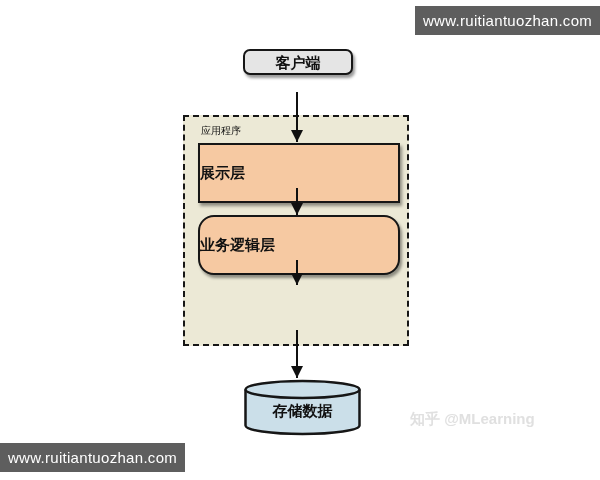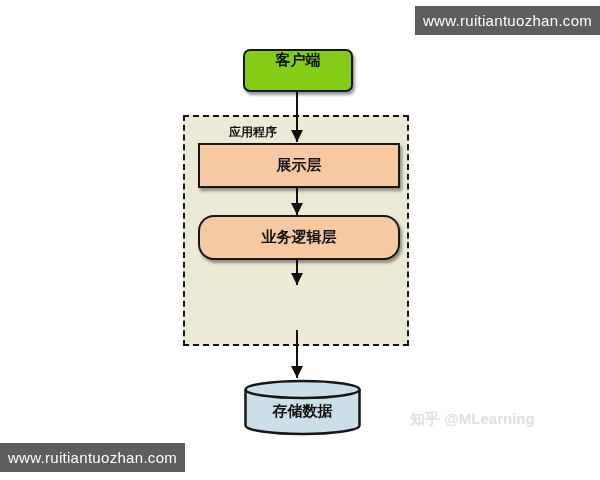--- a/index.html
+++ b/index.html
@@ -14,43 +14,43 @@
     position: absolute; height: 29px; background: #5e5e5e;
     color: #ffffff; font-family: "Liberation Sans", "DejaVu Sans", sans-serif;
     font-weight: normal; font-size: 15px; letter-spacing: 0.3px;
     display: flex; align-items: center; justify-content: center;
   }
   .wm-bar-top { top: 6px; right: 0; width: 185px; }
   .wm-bar-bottom { top: 443px; left: 0; width: 185px; }
 
   
   .client-box {
-    position: absolute; left: 243px; top: 49px; width: 110px; height: 43px;
-    background: #84cc16; border: 2px solid #161616; border-radius: 7px;
+    position: absolute; left: 243px; top: 49px; width: 110px; height: 26px;
+    background: #e5e5e5; border: 2px solid #161616; border-radius: 7px;
     box-shadow: 2px 3px 3px rgba(0,0,0,0.40);
-    display: flex; align-items: flex-start; justify-content: center;
+    display: flex; align-items: flex-end; justify-content: center;
     font-size: 15px; font-weight: bold; color: #111;
   }
 
   
   .app-container {
     position: absolute; left: 183px; top: 115px; width: 226px; height: 231px;
     background: #ece9d6; border: 2px dashed #161616;
   }
   .app-container-label {
     position: absolute; left: 16px; top: 7px;
-    font-size: 12px; font-weight: bold; color: #111; margin-left: 28px;
+    font-size: 10px; font-weight: normal; color: #111;
   }
 
   
   .layer-box {
-    position: absolute; left: 198px; width: 202px; height: 45px;
+    position: absolute; left: 198px; width: 202px; height: 60px;
     background: #f6c9a2; border: 2px solid #161616;
     box-shadow: 2px 3px 3px rgba(0,0,0,0.40);
-    display: flex; align-items: center; justify-content: center;
+    display: flex; align-items: center; justify-content: flex-start;
     font-size: 15px; font-weight: bold; color: #111;
   }
   .layer-1 { top: 143px; }
   .layer-2 { top: 215px; border-radius: 16px; }
   .layer-3 { top: 285px; }
 
   
   .arrow {
     position: absolute; width: 2px; background: #101010; left: 296px;
   }

